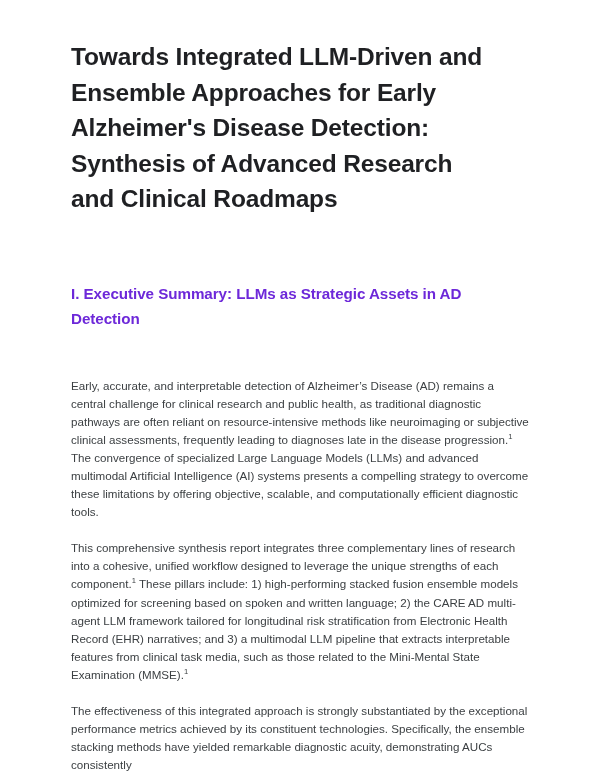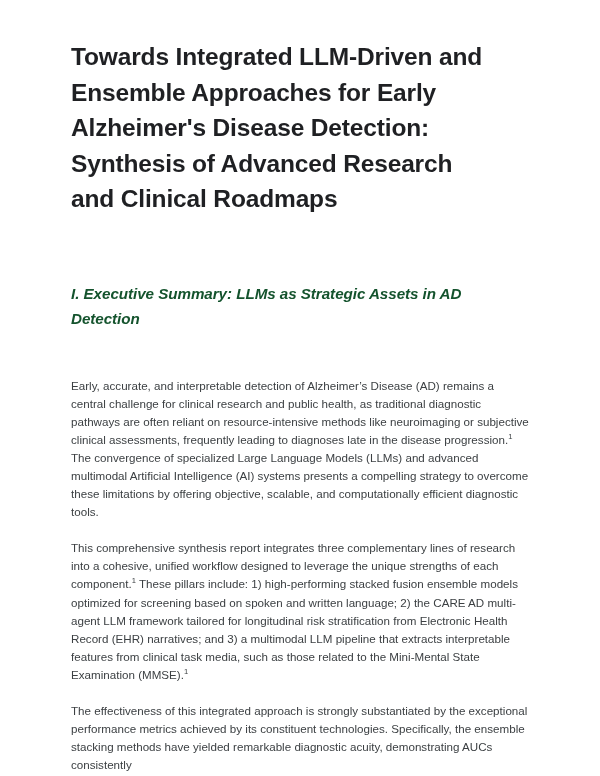--- a/index.html
+++ b/index.html
@@ -35,23 +35,22 @@
     max-width: 430px;
   }
 
   .section-heading {
     margin: 0;
     padding-top: 64px;
     font-size: 15.2px;
     line-height: 25.5px;
     font-weight: 700;
     letter-spacing: -0.05px;
-    color: #14532d;
+    color: #6d28d9;
     max-width: 455px;
-    font-style: italic;
   }
 
   .body-block {
     padding-top: 29px;
   }
 
   p.body-text {
     margin: 16px 0 18px 0;
     font-size: 11.6px;
     line-height: 18.1px;

